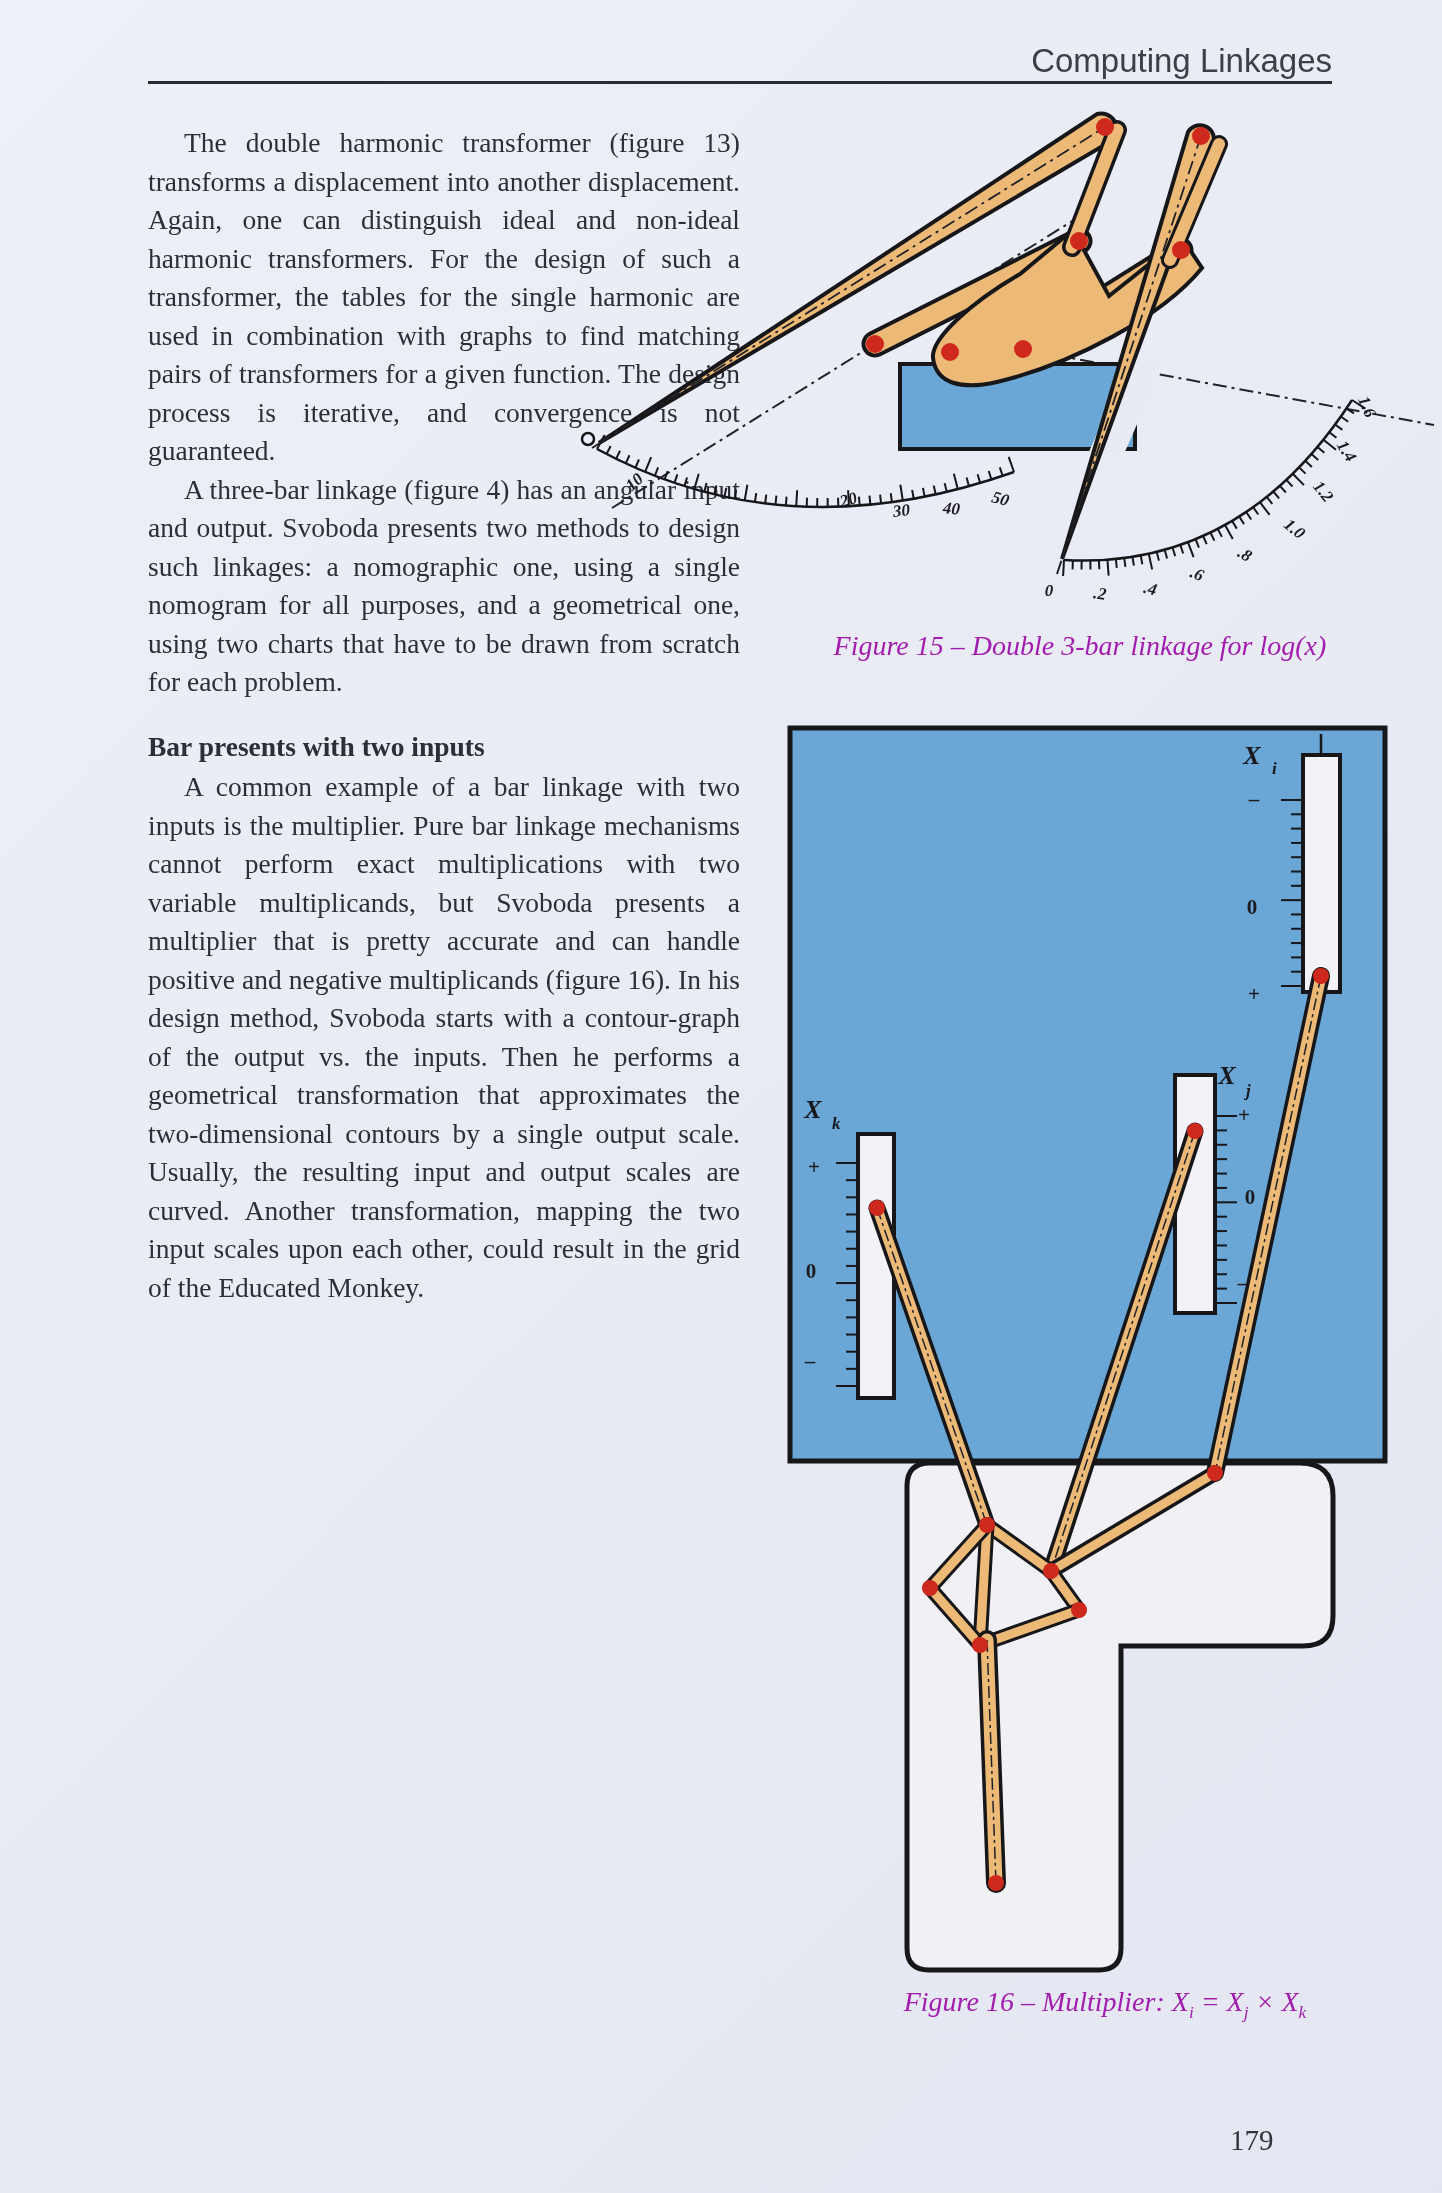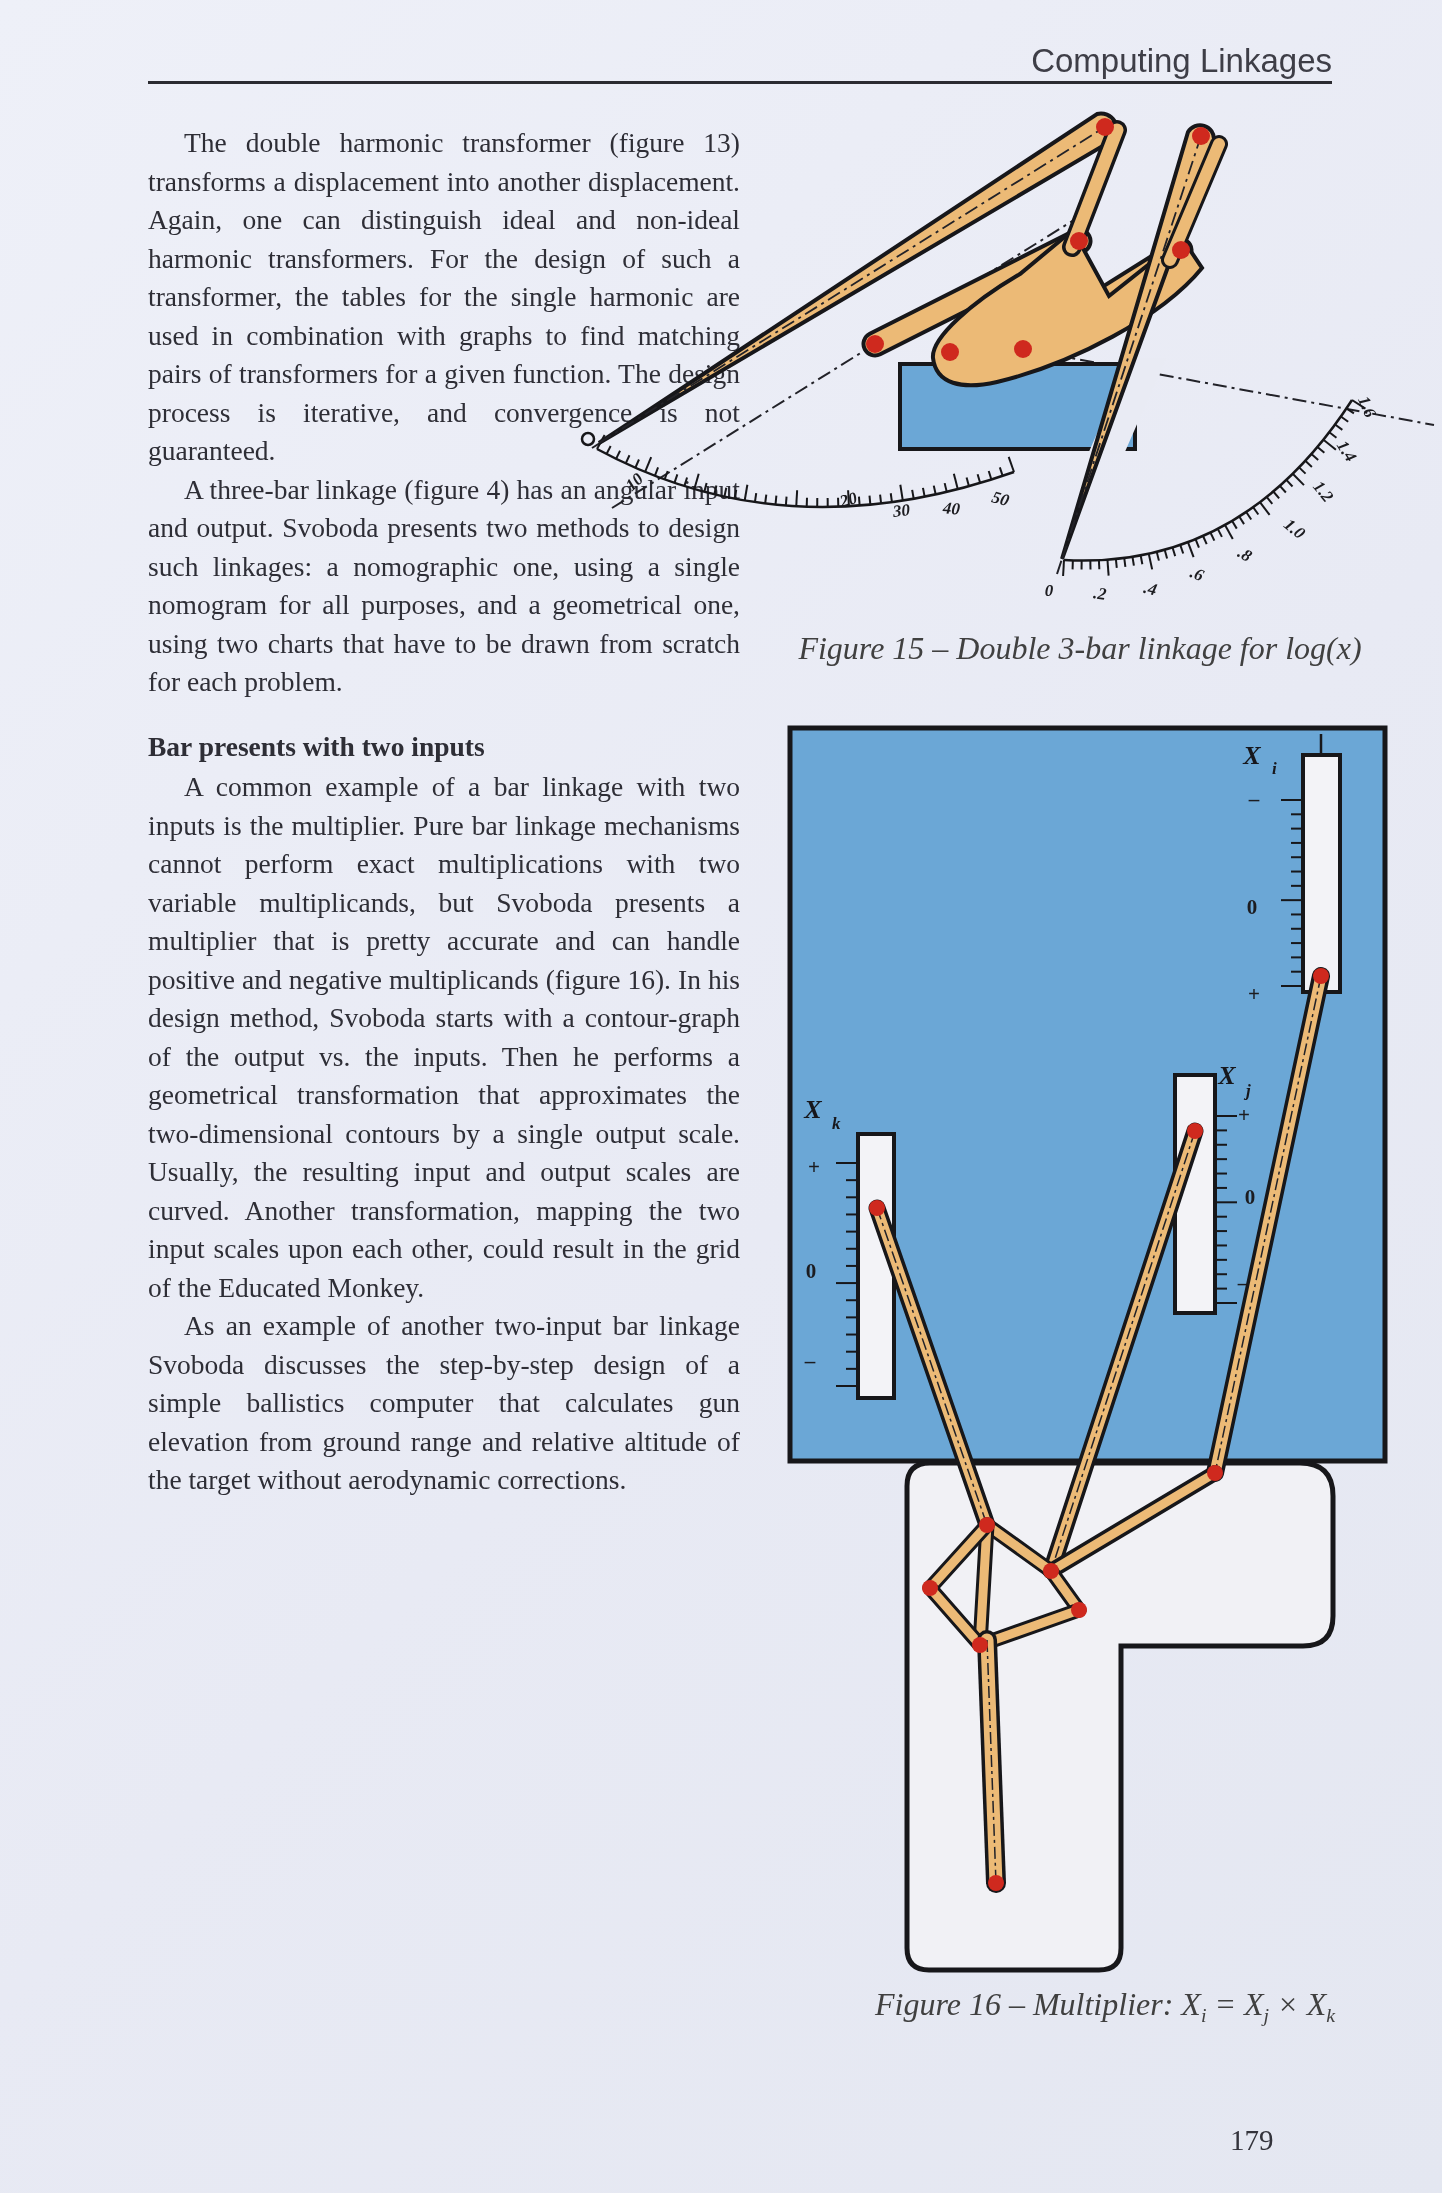--- a/index.html
+++ b/index.html
@@ -14,21 +14,21 @@
   }
   .rule{position:absolute;top:81px;left:148px;width:1184px;height:3px;background:#2b2b31;}
   .col{
     position:absolute;left:148px;top:124px;width:592px;
     font-size:27.5px;line-height:38.5px;text-align:justify;color:#2e2e36;
   }
   .col p{margin:0;text-indent:36px;}
   .col h3{margin:26px 0 2px 0;font-size:27.5px;font-weight:bold;text-indent:0;}
   sub.i{font-size:0.62em;vertical-align:-0.25em;}
   .cap{
-    position:absolute;font-style:italic;font-size:32px;color:#404040;text-align:center;
+    position:absolute;font-style:italic;font-size:28px;color:#a21caf;text-align:center;
   }
   .cap sub{font-size:0.62em;font-style:italic;}
   .fig{position:absolute;}
   .pageno{position:absolute;left:1230px;top:2124px;width:88px;text-align:left;font-size:29px;color:#33333b;}
   svg text{font-family:"Liberation Serif",serif;}
   .arcnum{font-size:17px;font-weight:bold;font-style:italic;fill:#1c1c20;}
   .axlbl{font-size:26px;font-style:italic;font-weight:bold;fill:#17171c;}
   .axsub{font-size:17px;font-style:italic;font-weight:bold;fill:#17171c;}
   .sgn{font-size:21px;font-weight:bold;fill:#1c1c20;}
 </style>
@@ -36,21 +36,20 @@
 <body>
 
 <div class="hdr">Computing Linkages</div>
 <div class="rule"></div>
 
 <div class="col">
   <p>The double harmonic transformer (figure 13) transforms a displacement into another displacement. Again, one can distinguish ideal and non-ideal harmonic transformers. For the design of such a transformer, the tables for the single harmonic are used in combination with graphs to find matching pairs of transformers for a given function. The design process is iterative, and convergence is not guaranteed.</p>
   <p>A three-bar linkage (figure 4) has an angular input and output. Svoboda presents two methods to design such linkages: a nomographic one, using a single nomogram for all purposes, and a geometrical one, using two charts that have to be drawn from scratch for each problem.</p>
   <h3>Bar presents with two inputs</h3>
   <p>A common example of a bar linkage with two inputs is the multiplier. Pure bar linkage mechanisms cannot perform exact multiplications with two variable multiplicands, but Svoboda presents a multiplier that is pretty accurate and can handle positive and negative multiplicands (figure 16). In his design method, Svoboda starts with a contour-graph of the output vs. the inputs. Then he performs a geometrical transformation that approximates the two-dimensional contours by a single output scale. Usually, the resulting input and output scales are curved. Another transformation, mapping the two input scales upon each other, could result in the grid of the Educated Monkey.</p>
-  <p>As an example of another two-input bar linkage Svoboda discusses the step-by-step design of a simple ballistics computer that calculates gun elevation from ground range and relative altitude of the target without aerodynamic corrections.</p>
 </div>
 
 <div class="fig" style="left:552px;top:102px;width:890px;height:524px;">
 <svg width="890" height="524" viewBox="0 0 890 524">
 
   <g stroke="#222228" stroke-width="2" stroke-dasharray="14 5 3 5" fill="none">
     <line x1="40" y1="346" x2="553" y2="25"></line>
     <line x1="505" y1="472" x2="649" y2="34"></line>
     <line x1="60" y1="406" x2="530" y2="113"></line>
     <line x1="475" y1="248" x2="882" y2="323"></line>

